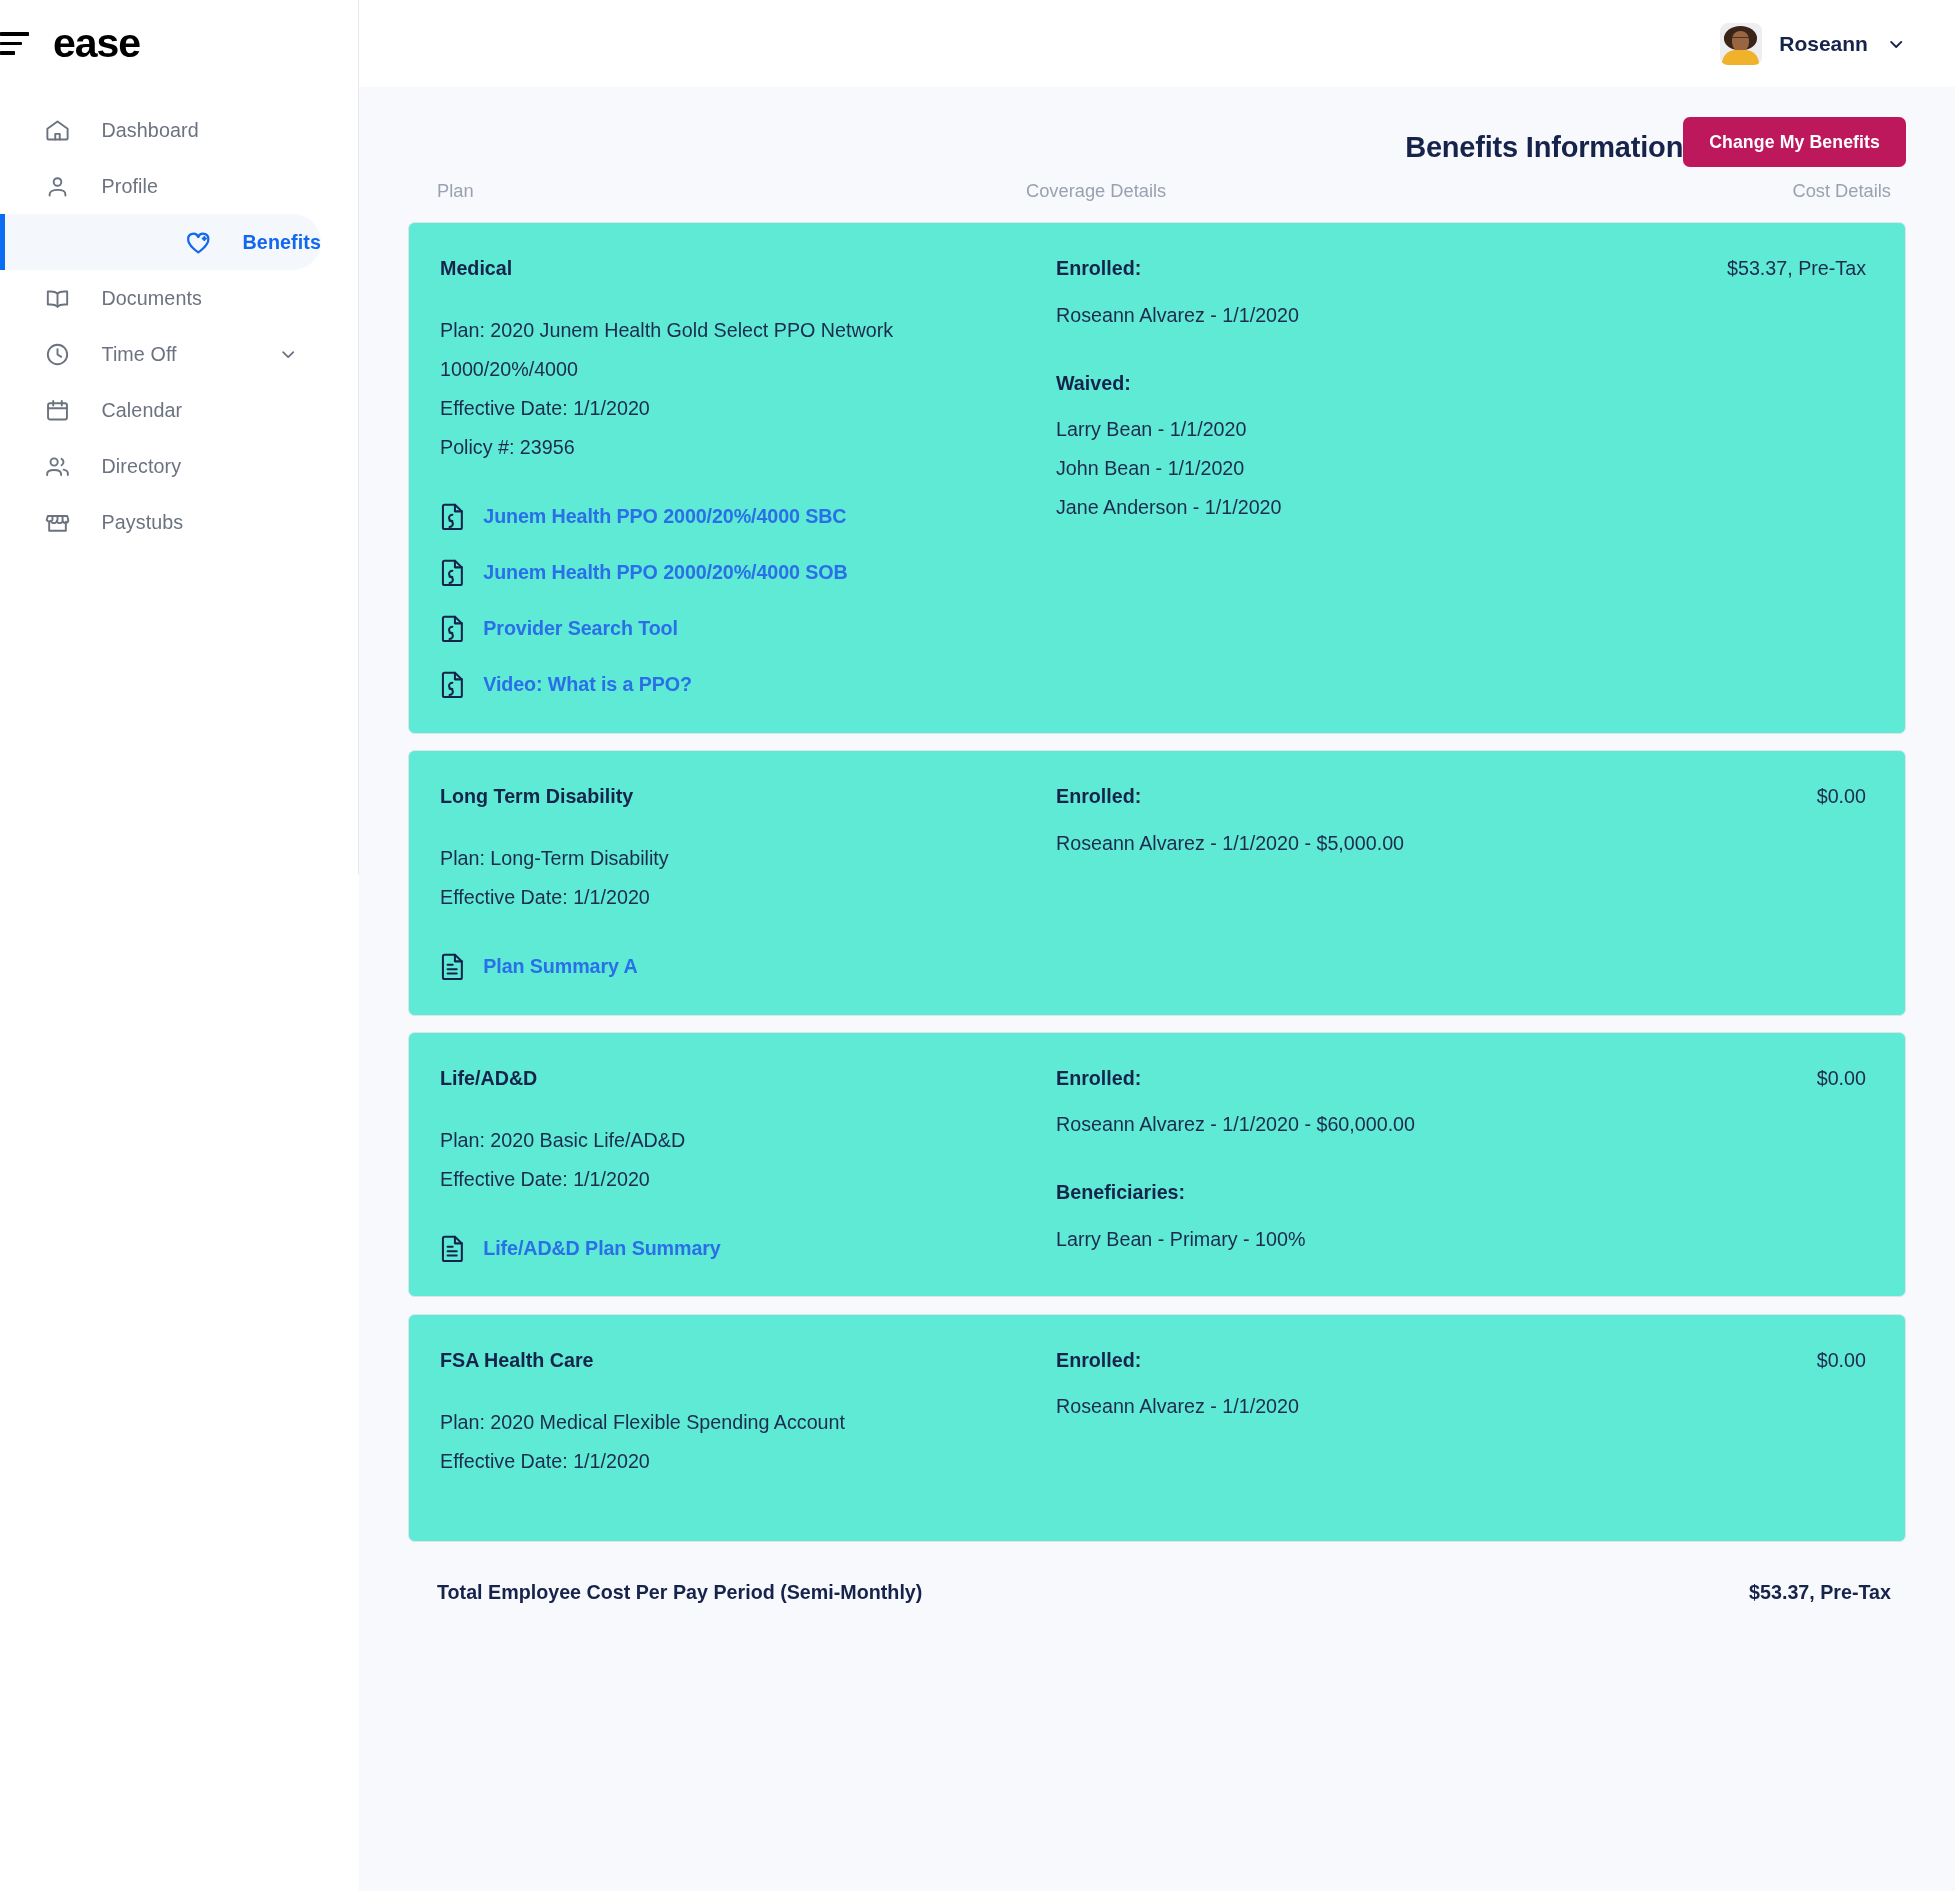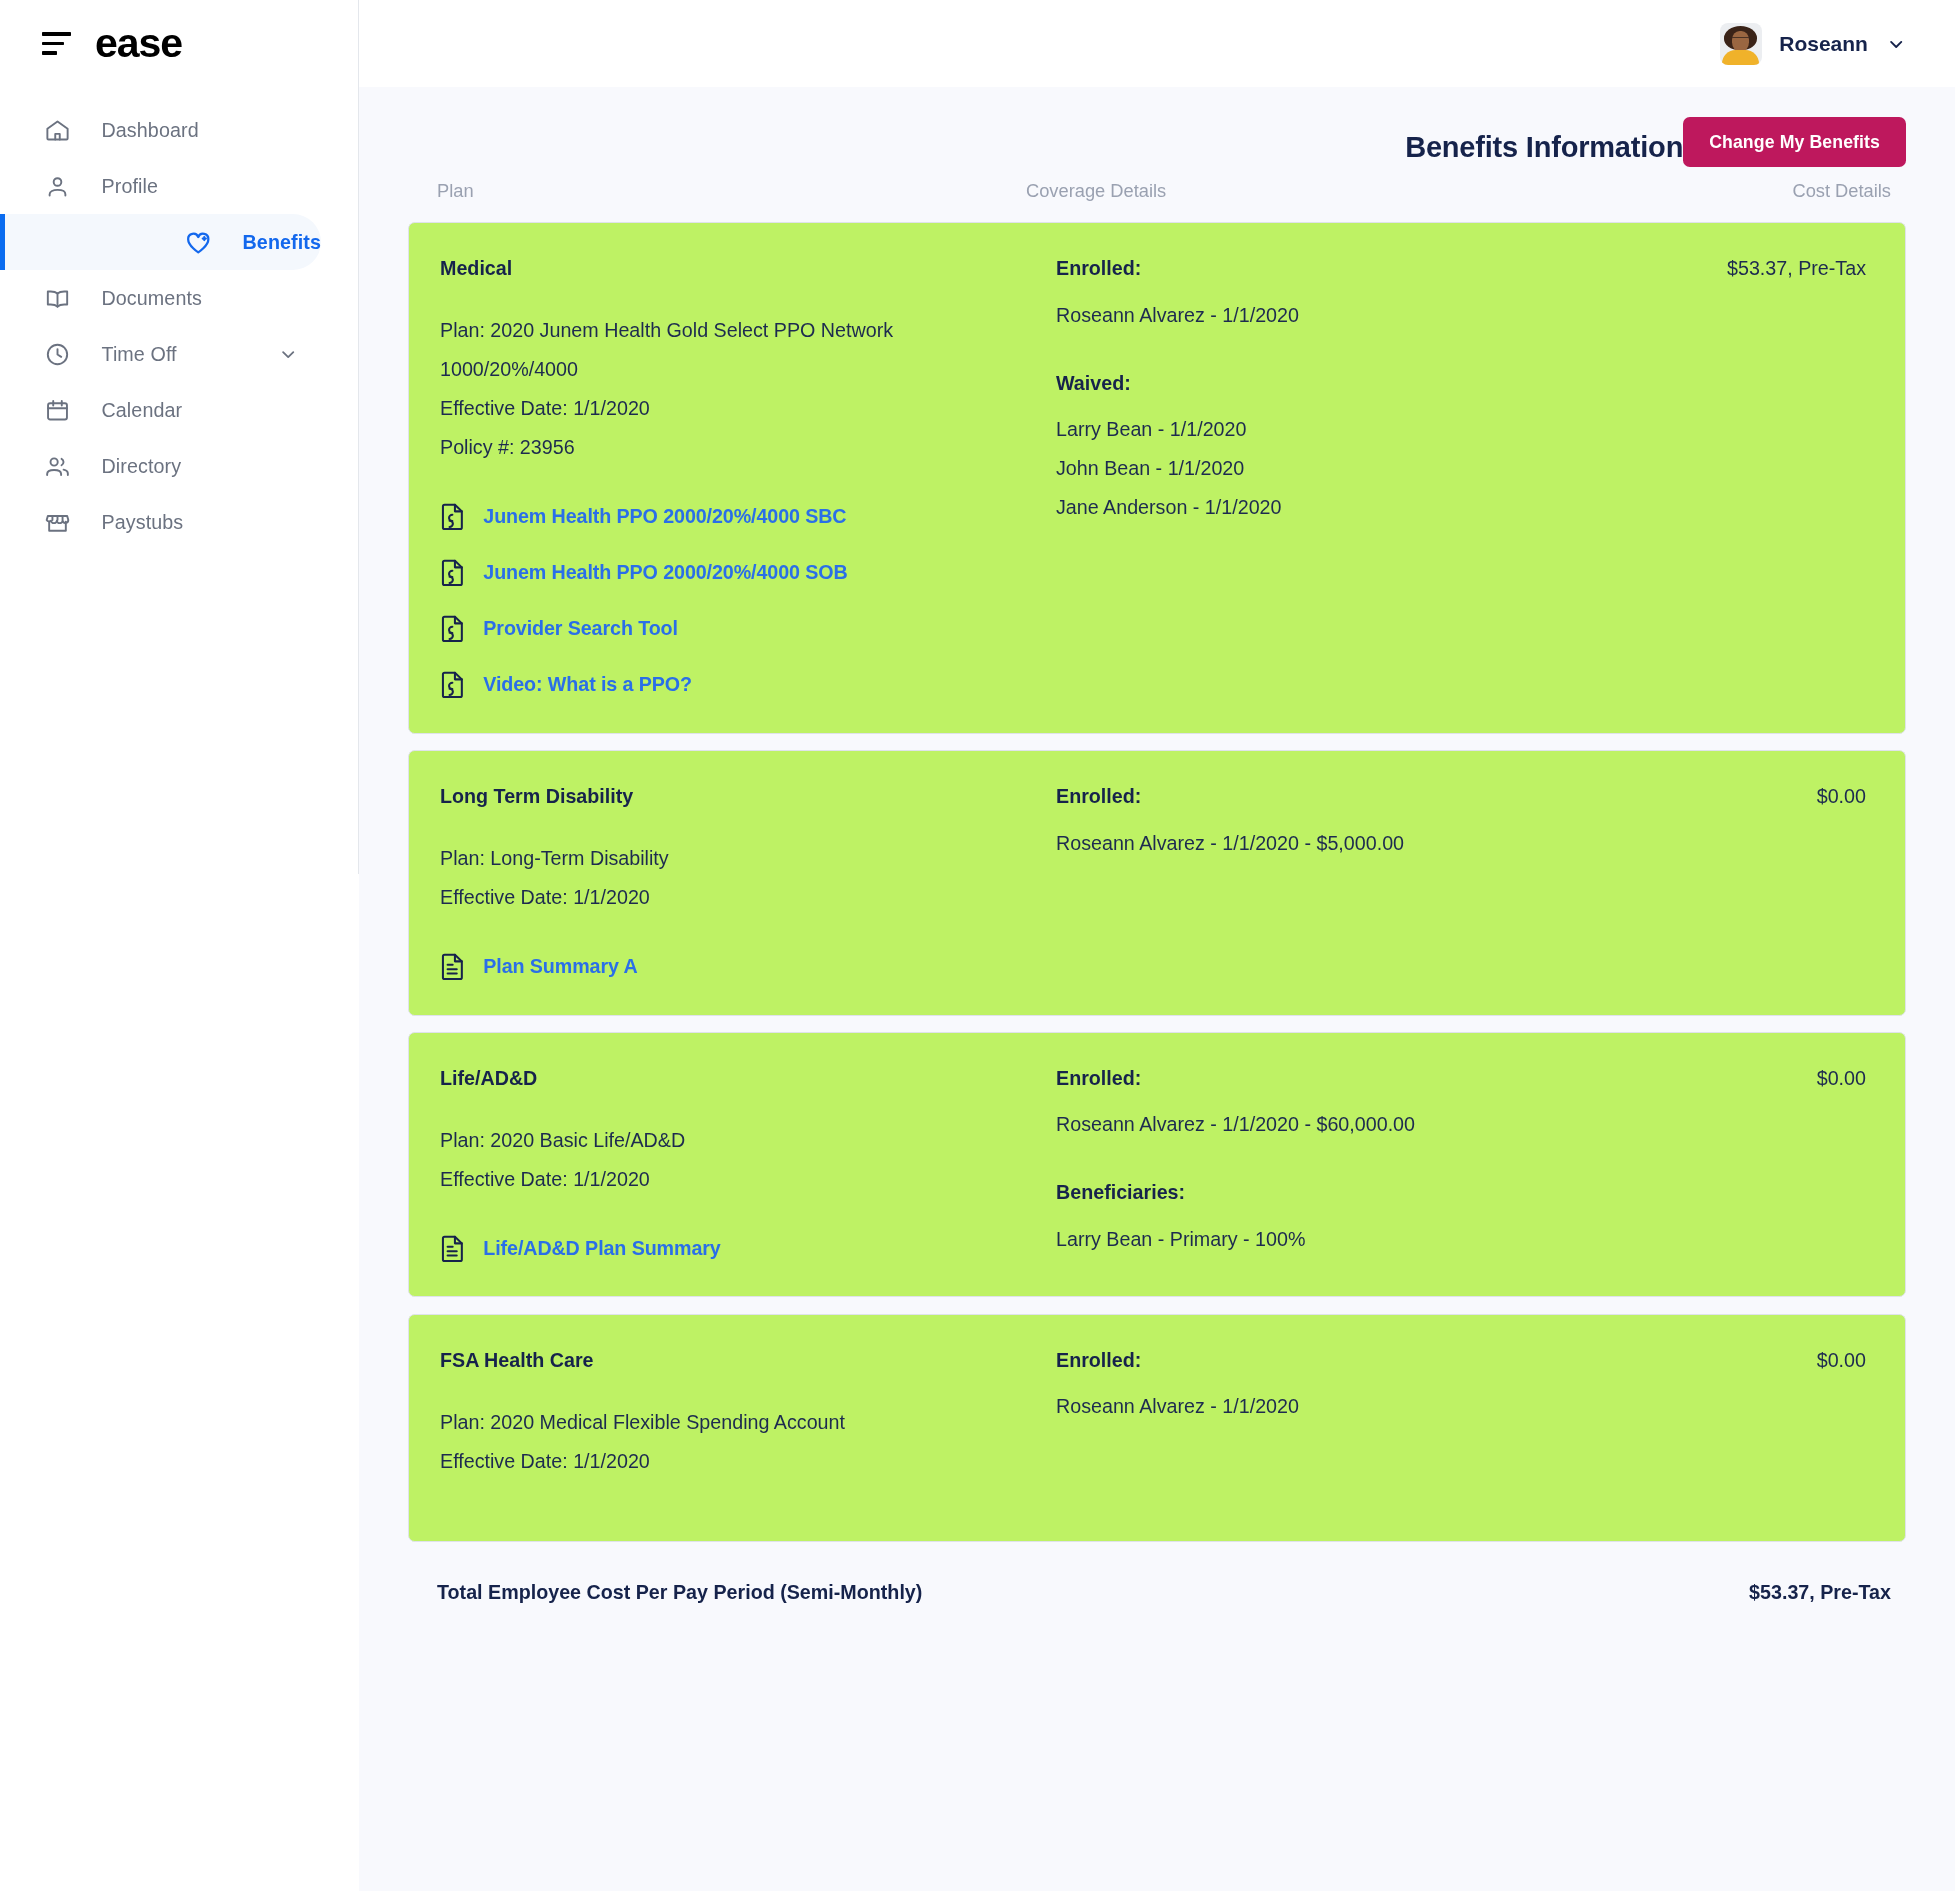--- a/index.html
+++ b/index.html
@@ -31,21 +31,20 @@
     top: 0;
     left: 358px;
     width: 1.4px;
     height: 874px;
     background: #e4e7ec;
   }
   .brand {
     display: flex;
     align-items: center;
     height: 87px;
-    padding-left: 42px;
     gap: 24.4px;
   }
   .hamburger {
     width: 28.5px;
     height: 23px;
     display: flex;
     flex-direction: column;
     justify-content: center;
     gap: 6.1px;
   }
@@ -218,21 +217,21 @@
     margin-top: 13px;
     margin-bottom: 20.4px;
     font-size: 18.3px;
     color: #9aa1b1;
   }
   .col-head .c1 { width: 618px; flex: 0 0 618px; padding-left: 29px; }
   .col-head .c2 { flex: 1 1 auto; }
   .col-head .c3 { text-align: right; padding-right: 15px; }
 
   .card {
-    background: #bef264;
+    background: #5eead4;
     border: 1.4px solid #dfe3ea;
     border-radius: 6.8px;
     margin-bottom: 16.3px;
     padding: 34px 39px 33px 31px;
     display: flex;
   }
   .card .plan-col { width: 616px; flex: 0 0 616px; }
   .card .cov-col  { flex: 1 1 auto; }
   .card .cost-col { width: 217px; flex: 0 0 217px; text-align: right; }
 

